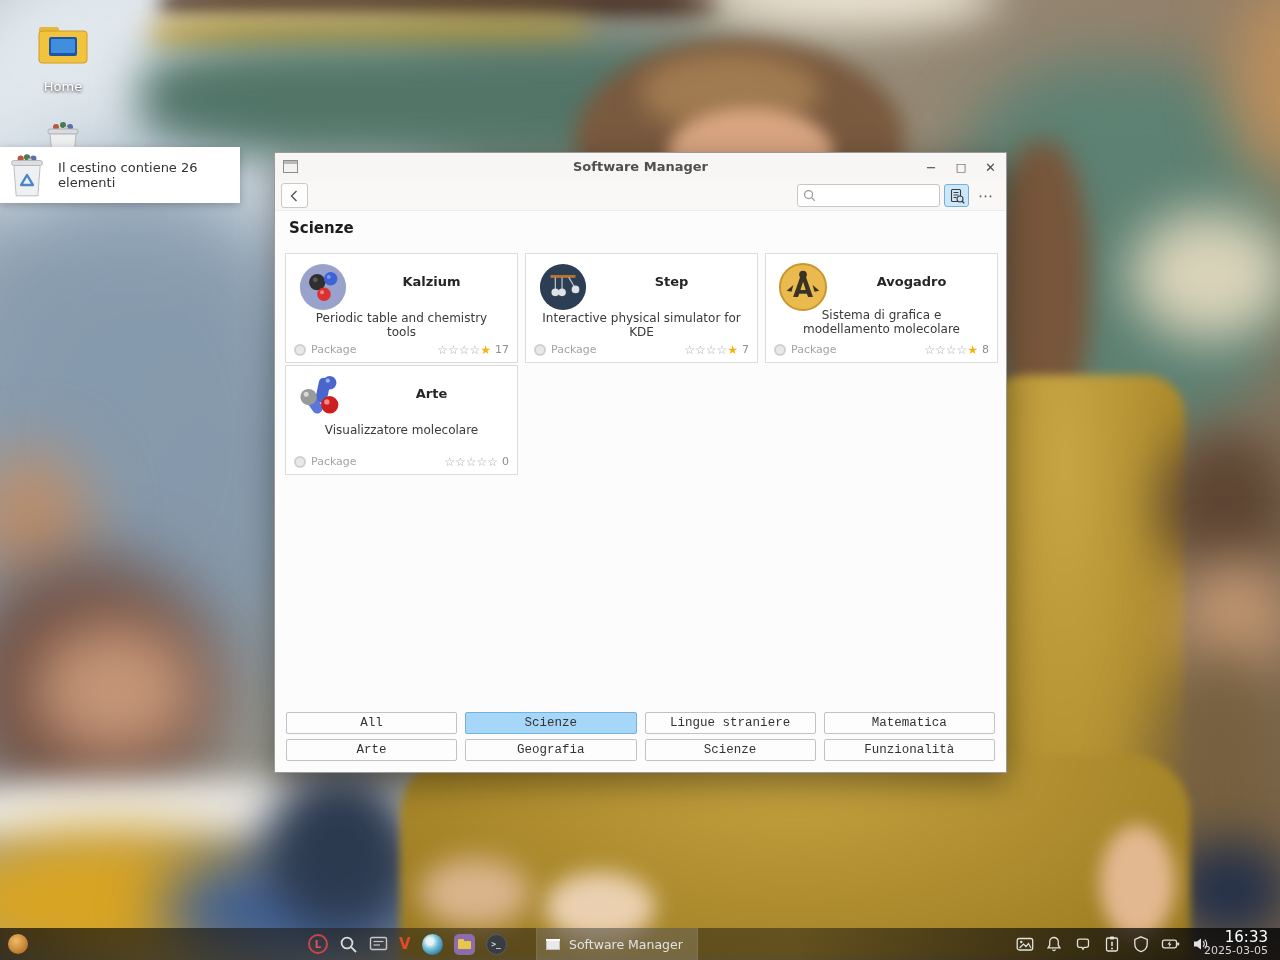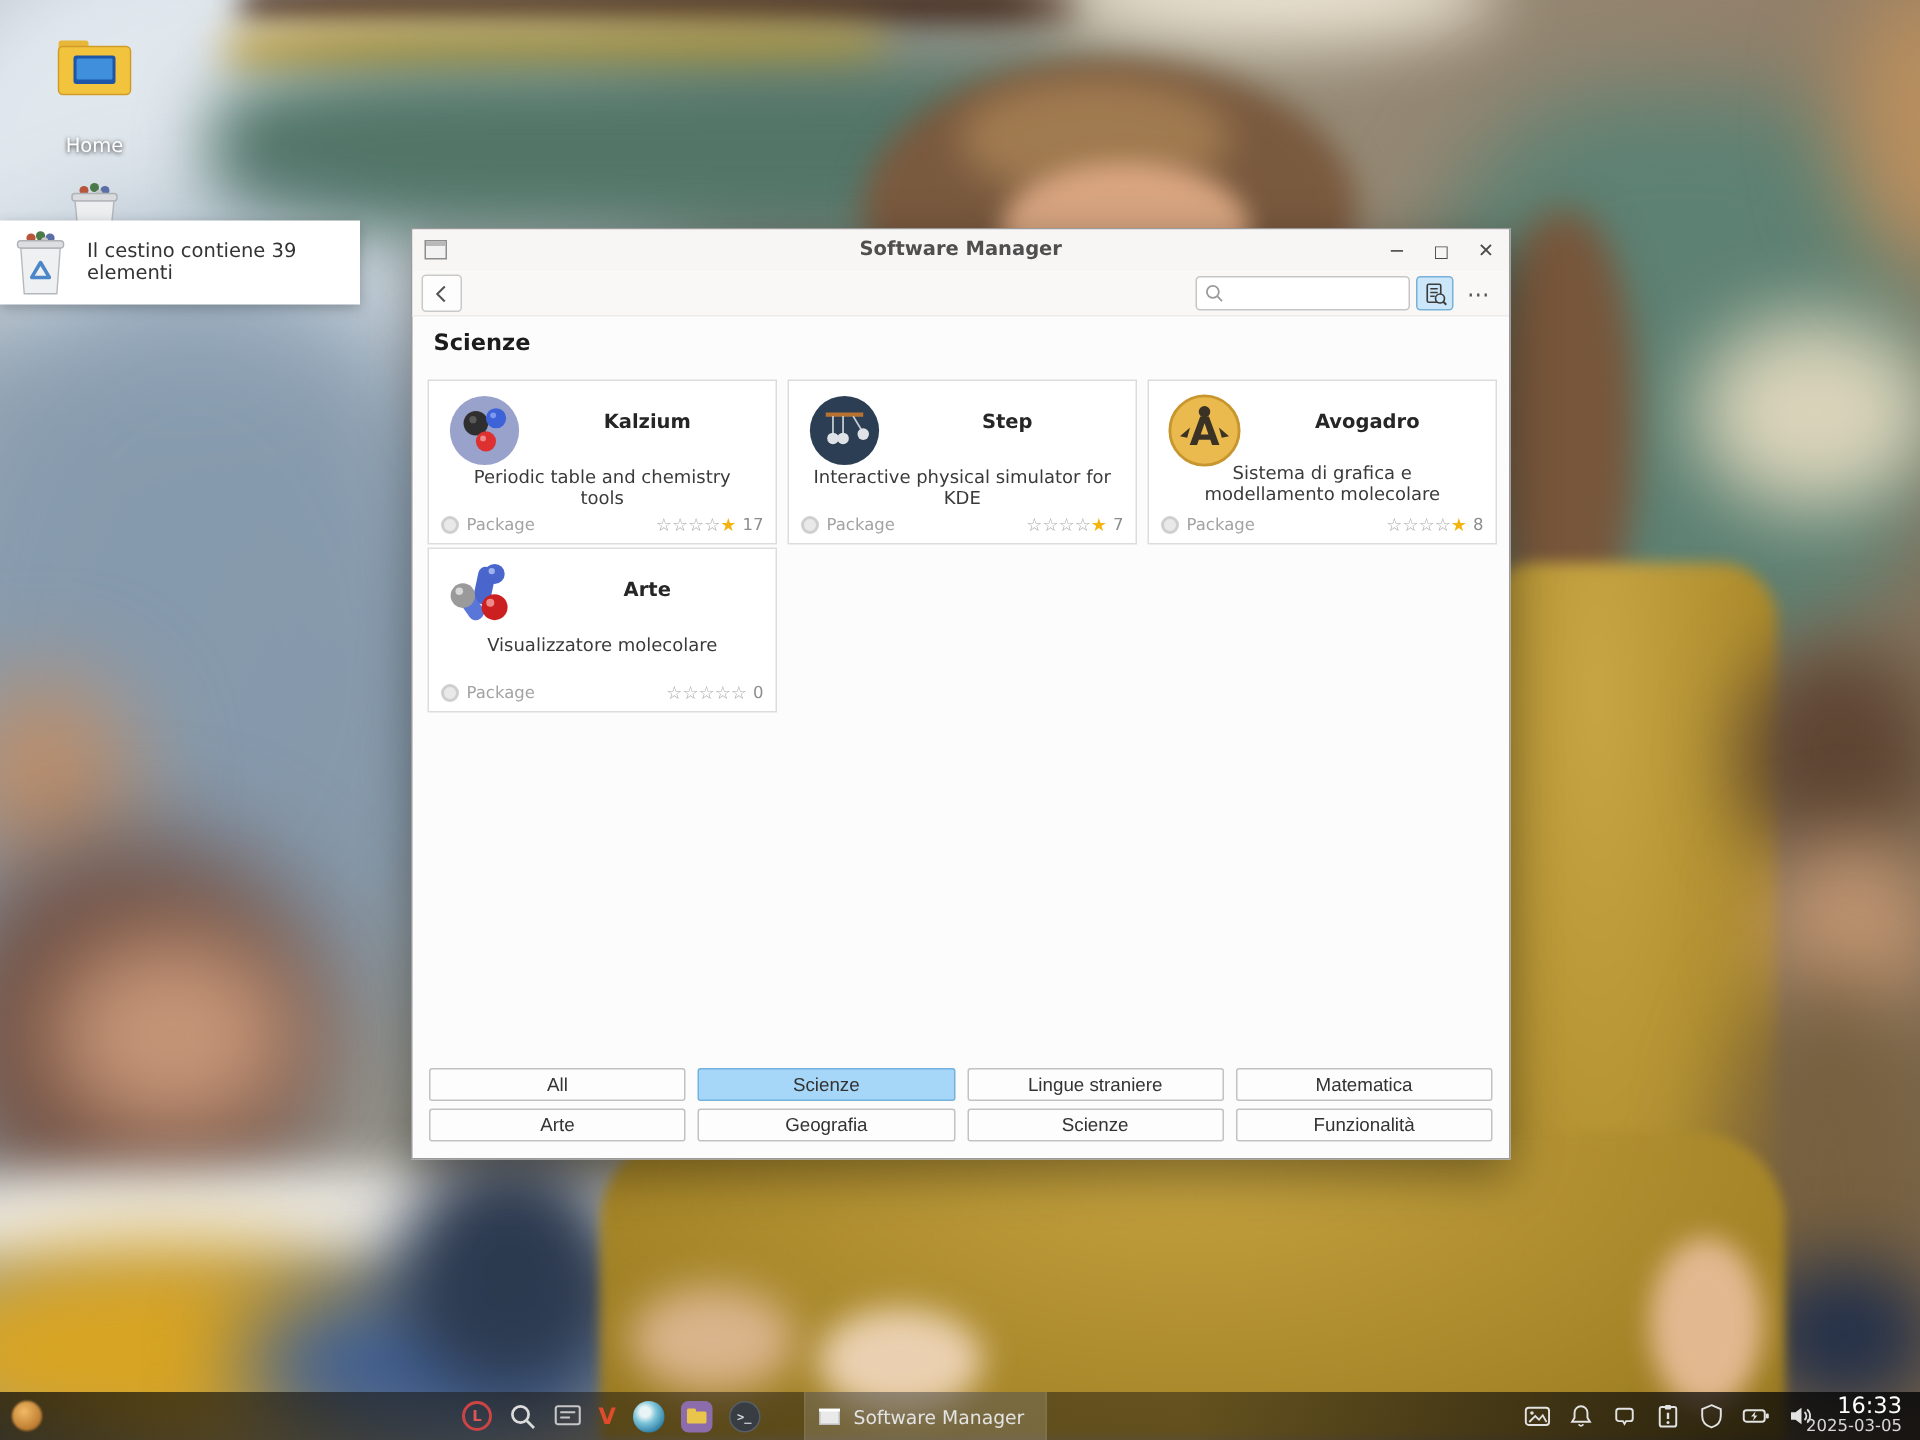--- a/index.html
+++ b/index.html
@@ -6,21 +6,21 @@
   html,body { width:1280px; height:960px; overflow:hidden; font-family:"DejaVu Sans",sans-serif; }
   .screen { position:relative; width:1280px; height:960px; overflow:hidden; background:#8f8574; }
 
   
   .wallpaper { position:absolute; inset:0; overflow:hidden; z-index:0;
     background:linear-gradient(115deg,#b6bfc7 0%,#9aa5ab 20%,#968f7c 45%,#93806a 70%,#77644d 100%); }
   .blob { position:absolute; border-radius:50%; }
 
   
   .desk-icon { position:absolute; z-index:2; width:70px; text-align:center; }
-  .desk-icon .lbl { margin-top:20px; font-size:13px; color:#fff; text-shadow:0 1px 3px rgba(0,0,0,.85); }
+  .desk-icon .lbl { margin-top:9px; font-size:13px; color:#fff; text-shadow:0 1px 3px rgba(0,0,0,.85); }
 
   
   .trash-tooltip { position:absolute; left:0; top:147px; width:240px; height:56px; z-index:3;
     background:#fff; box-shadow:0 2px 8px rgba(0,0,0,.25); display:flex; align-items:center; }
   .trash-tooltip .txt { font-size:13px; color:#333; margin-left:12px; }
 
   
   .window { position:absolute; left:274px; top:152px; width:733px; height:621px; z-index:4;
     background:#fcfcfc; border:1px solid #9a9a9a; box-shadow:0 10px 30px rgba(0,0,0,.38); }
   .titlebar { position:relative; height:28px; background:#f7f6f5; }
@@ -63,21 +63,21 @@
     display:flex; align-items:center; font-size:11px; color:#a3a3a3; }
   .pkg-circle { width:12px; height:12px; border-radius:50%; background:#e9e9e9; border:2px solid #cfcfcf; margin-right:5px; }
   .foot-spacer { flex:1; }
   .stars-outline { font-size:12px; color:#a9a9a9; letter-spacing:0; line-height:1; }
   .star-gold { font-size:12px; color:#f3b40f; line-height:1; }
   .rating-count { margin-left:4px; color:#8d8d8d; }
 
   .cats { position:absolute; left:11px; right:11px; bottom:11px;
     display:grid; grid-template-columns:repeat(4,1fr); gap:5px 8px; }
   .cat-btn { height:22px; background:#fdfdfd; border:1px solid #c2c2c2; border-radius:2px;
-    font-size:12.5px; color:#333; font-family:Liberation Sans, sans-serif;
+    font-size:12.5px; color:#333; font-family:Liberation Mono, monospace;
     display:flex; align-items:center; justify-content:center; cursor:default; }
   .cat-btn.active { background:#a6d7f8; border-color:#73b2dd; }
 
   
   .taskbar { position:absolute; left:0; bottom:0; width:1280px; height:32px; z-index:6;
     background:linear-gradient(90deg, rgba(8,8,8,.72) 0%, rgba(28,24,16,.52) 25%,
       rgba(30,26,18,.5) 62%, rgba(12,11,10,.68) 82%, rgba(5,5,5,.82) 100%);
     color:#e6e6e6; }
   .launchers { position:absolute; left:308px; top:0; height:32px; display:flex; align-items:center; gap:11px; }
   .winlist-btn { position:absolute; left:536px; top:0; height:32px; padding:0 14px 0 9px;
@@ -170,21 +170,21 @@
   <div class="trash-tooltip">
     <svg width="42" height="48" viewBox="0 0 42 48" style="margin-left:8px">
       <circle cx="14" cy="6" r="3.4" fill="#b8563c"></circle>
         <circle cx="21" cy="4.4" r="3.4" fill="#4a7a4a"></circle>
       <circle cx="28" cy="6" r="3.4" fill="#5a6ea8"></circle>
         <circle cx="24" cy="8" r="2.6" fill="#c9c9c9"></circle>
       <rect x="4" y="8" width="34" height="5.5" rx="2.5" fill="#dcdee1" stroke="#aeb2b6" stroke-width="1"></rect>
       <path d="M6.5 13.5 L35.5 13.5 L33 47 L9 47 Z" fill="#eef0f2" stroke="#b4b8bc" stroke-width="1"></path>
       <path d="M21 24 l-6.5 11 h13 Z" fill="none" stroke="#4a86c8" stroke-width="2.6" stroke-linejoin="round"></path>
     </svg>
-    <div class="txt">Il cestino contiene 39 elementi</div>
+    <div class="txt">Il cestino contiene 26 elementi</div>
   </div>
 
   <div class="window">
 
     <div class="titlebar">
       <div class="win-ico"></div>
       <div class="ttl">Software Manager</div>
       <div class="winctl">
         <span>−</span>
         <span class="mx">□</span>

